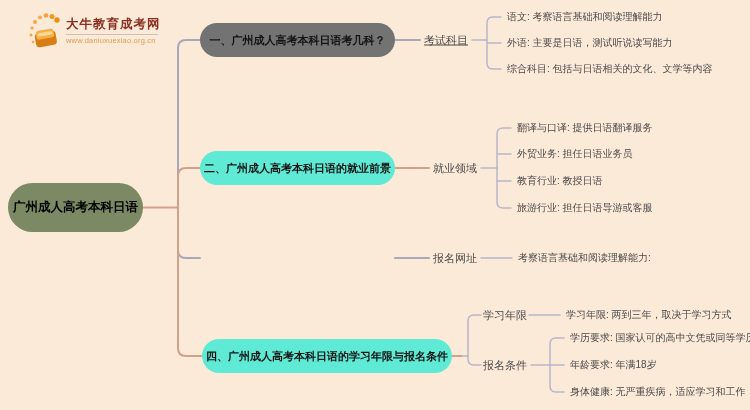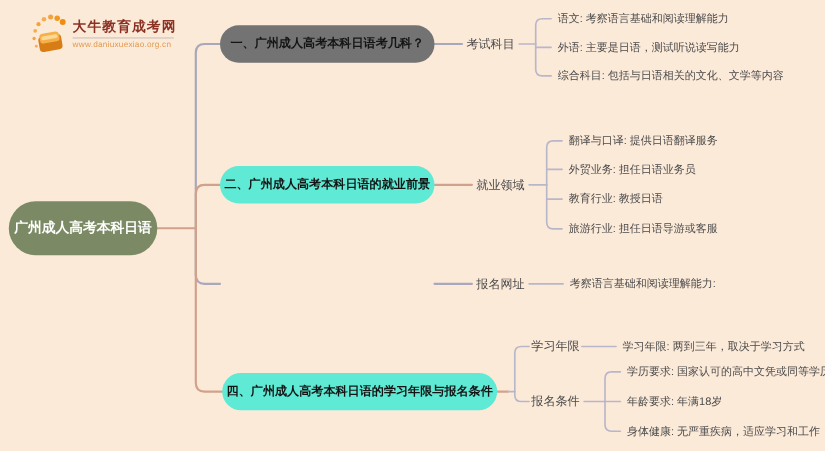--- a/index.html
+++ b/index.html
@@ -11,21 +11,21 @@
   .connectors{position:absolute;left:0;top:0;width:750px;height:410px;}
   .node-box{
     position:absolute;height:34px;line-height:34px;border-radius:17px;
     text-align:center;font-weight:bold;font-size:11px;color:#141414;
     white-space:nowrap;letter-spacing:0;
   }
   .box-gray{background:#737373;}
   .box-tan{background:#5eead4;}
   .root-node{
     position:absolute;left:8px;top:183px;width:135px;height:49px;line-height:49px;
-    border-radius:25px;background:#7b8a64;color:#ffffff;font-weight:bold;
+    border-radius:25px;background:#7b8a64;color:#000000;font-weight:bold;
     font-size:12.5px;text-align:center;white-space:nowrap;
   }
   .sub-label{
     position:absolute;font-size:11px;color:#4a4a4a;white-space:nowrap;
     transform:translateY(-50%);font-weight:normal;
   }
   .leaf{
     position:absolute;font-size:10px;color:#4a4a4a;white-space:nowrap;
     transform:translateY(-50%);
   }
@@ -104,21 +104,21 @@
     <div class="logo-text">
       <div class="logo-title">大牛教育成考网</div>
       <div class="logo-divider"></div>
       <div class="logo-url">www.daniuxuexiao.org.cn</div>
     </div>
   </div>
 
   <div class="root-node">广州成人高考本科日语</div>
 
   <div class="node-box box-gray" style="left:200px;top:23px;width:195px;">一、广州成人高考本科日语考几科？</div>
-  <div class="sub-label" style="left:424px;top:40px;">考试科目</div>
+  <div class="sub-label" style="left:424px;top:40px;text-decoration:underline;">考试科目</div>
   <div class="leaf" style="left:507px;top:43px;">外语: 主要是日语，测试听说读写能力</div>
   <div class="leaf" style="left:507px;top:17px;">语文: 考察语言基础和阅读理解能力</div>
   <div class="leaf" style="left:507px;top:69px;">综合科目: 包括与日语相关的文化、文学等内容</div>
 
   <div class="node-box box-tan" style="left:200px;top:151px;width:195px;">二、广州成人高考本科日语的就业前景</div>
   <div class="sub-label" style="left:433px;top:168px;">就业领域</div>
   <div class="leaf" style="left:517px;top:128px;">翻译与口译: 提供日语翻译服务</div>
   <div class="leaf" style="left:517px;top:154px;">外贸业务: 担任日语业务员</div>
   <div class="leaf" style="left:517px;top:181px;">教育行业: 教授日语</div>
   <div class="leaf" style="left:517px;top:208px;">旅游行业: 担任日语导游或客服</div>

